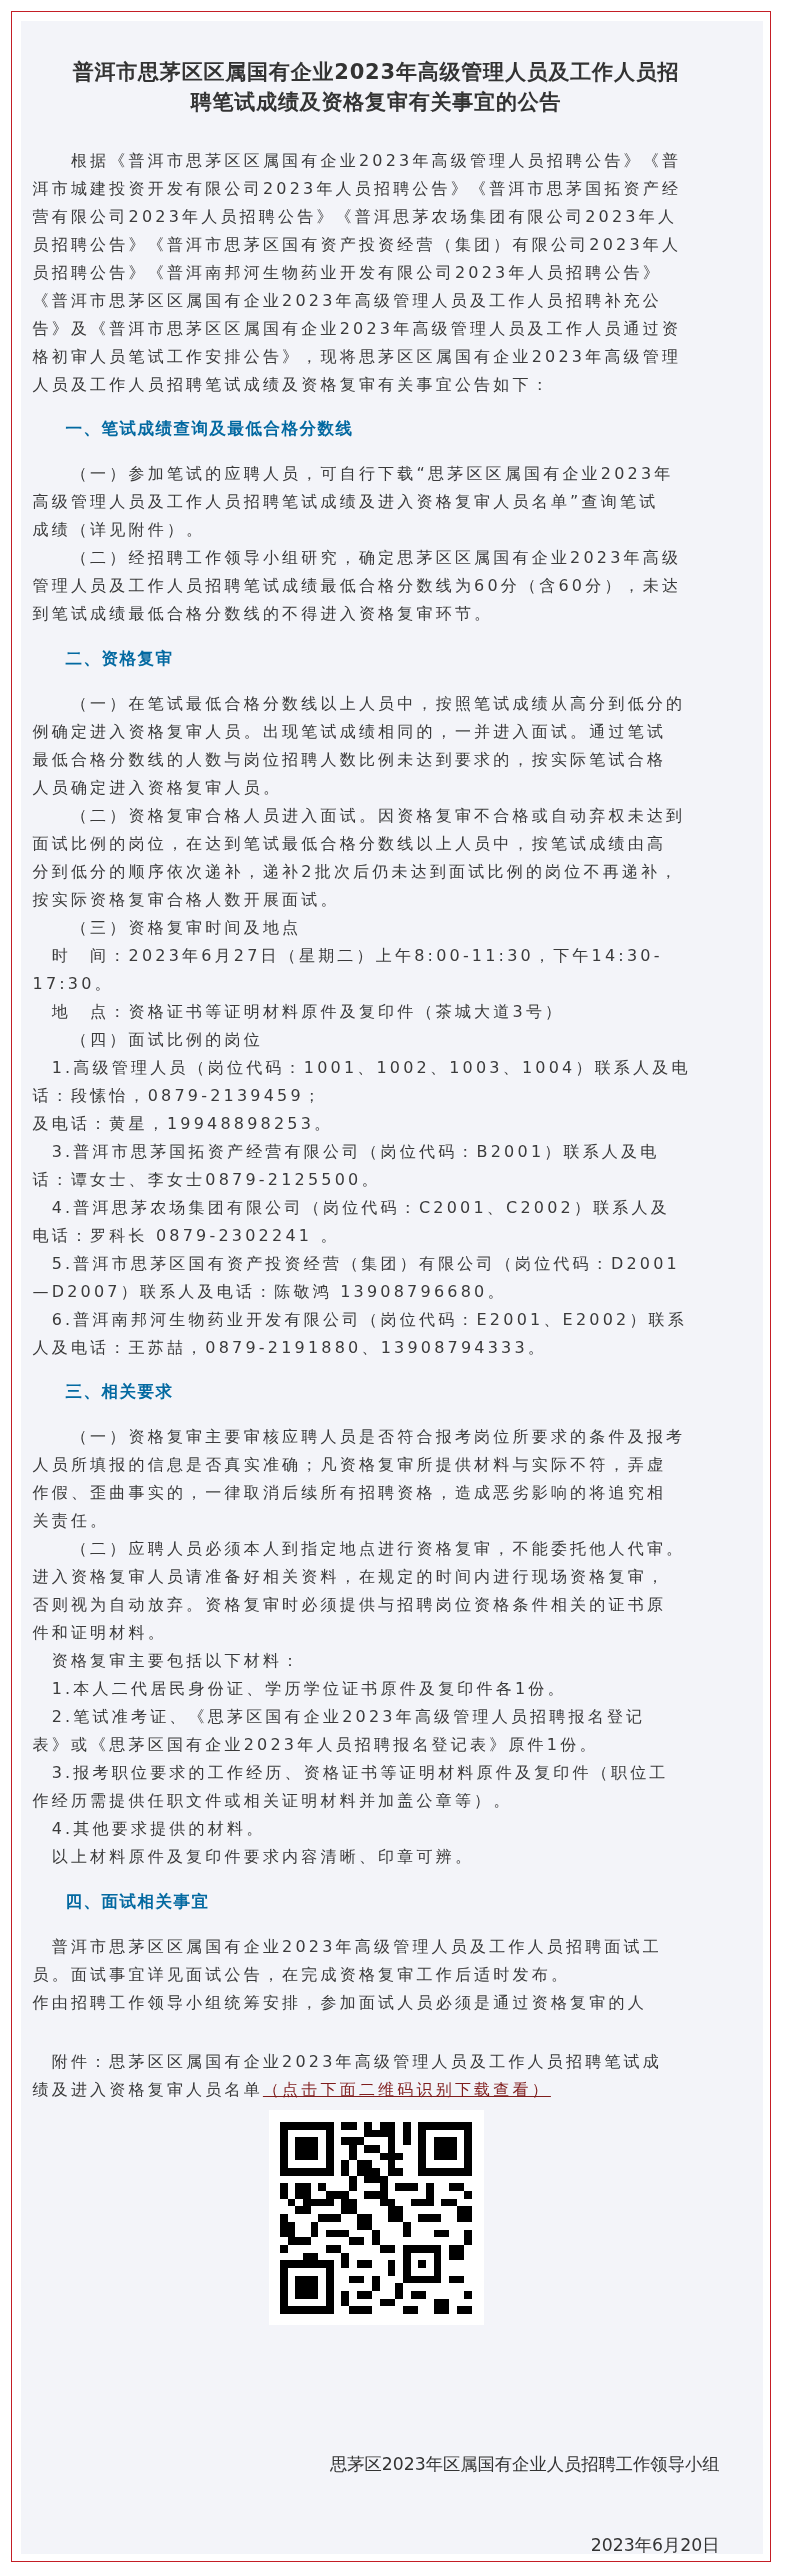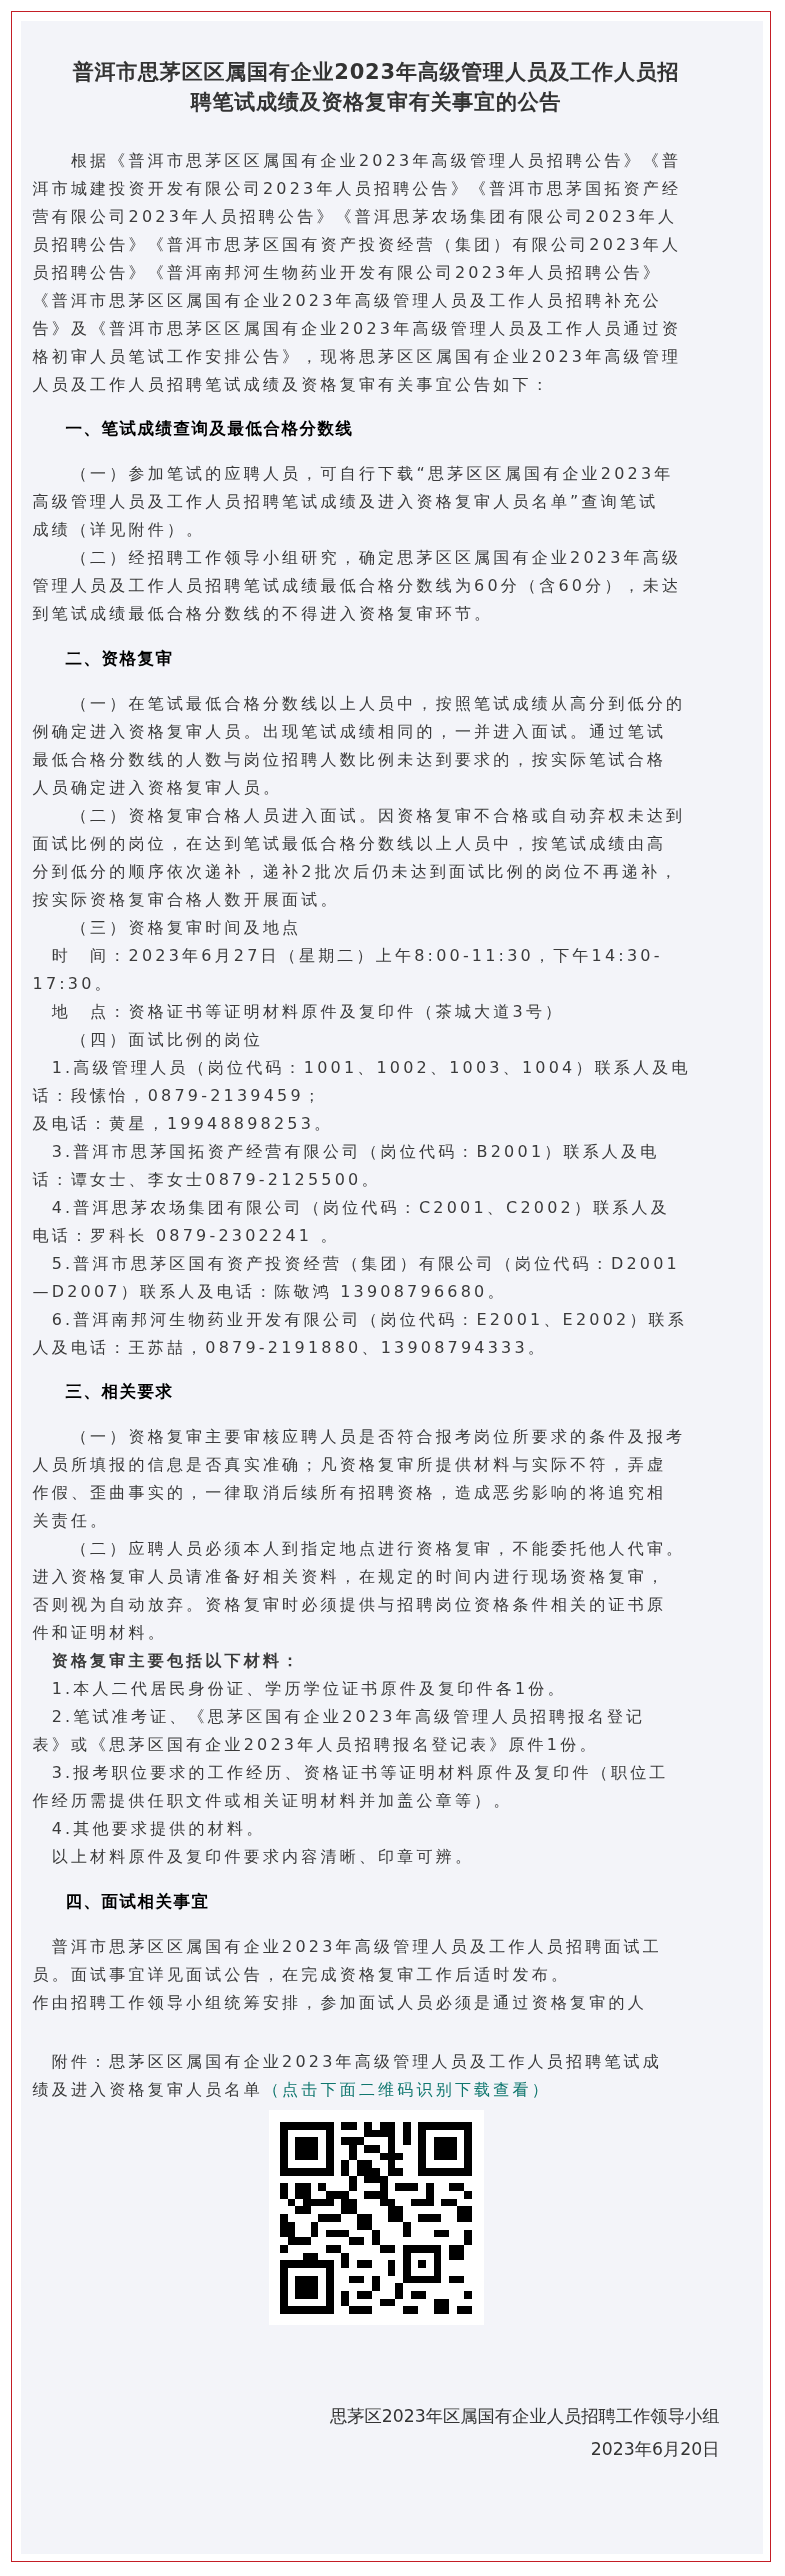--- a/index.html
+++ b/index.html
@@ -8,29 +8,29 @@
   .frame { position: absolute; left: 10.5px; top: 10.5px; width: 760px; height: 2551px;
            border: 1.5px solid #c41e25; box-sizing: border-box; background: #ffffff; }
   .panel { position: absolute; left: 9px; top: 9px; width: 742px; height: 2533px;
            background: #f3f4f9; }
   .content { position: absolute; left: 12px; top: 36px; width: 687px; }
   .title { font-weight: bold; font-size: 21px; line-height: 30px; text-align: center;
            color: #333333; letter-spacing: 0.8px; }
   .title .tl { display: block; white-space: nowrap; }
   .para { font-size: 16px; line-height: 28px; letter-spacing: 3.2px; color: #3a3a3a; }
   .para .ln { display: block; white-space: nowrap; overflow: visible; }
-  .heading { font-size: 16.5px; font-weight: bold; line-height: 28.6px; color: #000000;
+  .heading { font-size: 16.5px; font-weight: bold; line-height: 28.6px; color: #0369a1;
              padding-left: 33px; letter-spacing: 1.5px; }
-  .bold-line { font-weight: bold; }
-  .red { color: #0f766e; }
+  .bold-line { font-weight: normal; }
+  .red { color: #7f1d1d; text-decoration: underline; }
   .qr-wrap { width: 215px; height: 215px; background: #ffffff; margin: 6px auto 0 auto;
              position: relative; left: 0; }
   .qr { position: absolute; left: 11.3px; top: 11.3px; width: 192px; height: 192px; }
   .sign { font-size: 17.3px; line-height: 33px; text-align: right; color: #333333; }
-  .sign .sl { display: block; }
+  .sign .sl { display: block; margin-top: 48px; }
   .gap-title { height: 30px; }
   .gap-h { height: 16.5px; }
   .gap-sec { height: 15px; }
 </style>
 </head>
 <body>
 
 <div class="frame">
   <div class="panel">
     <div class="content">

